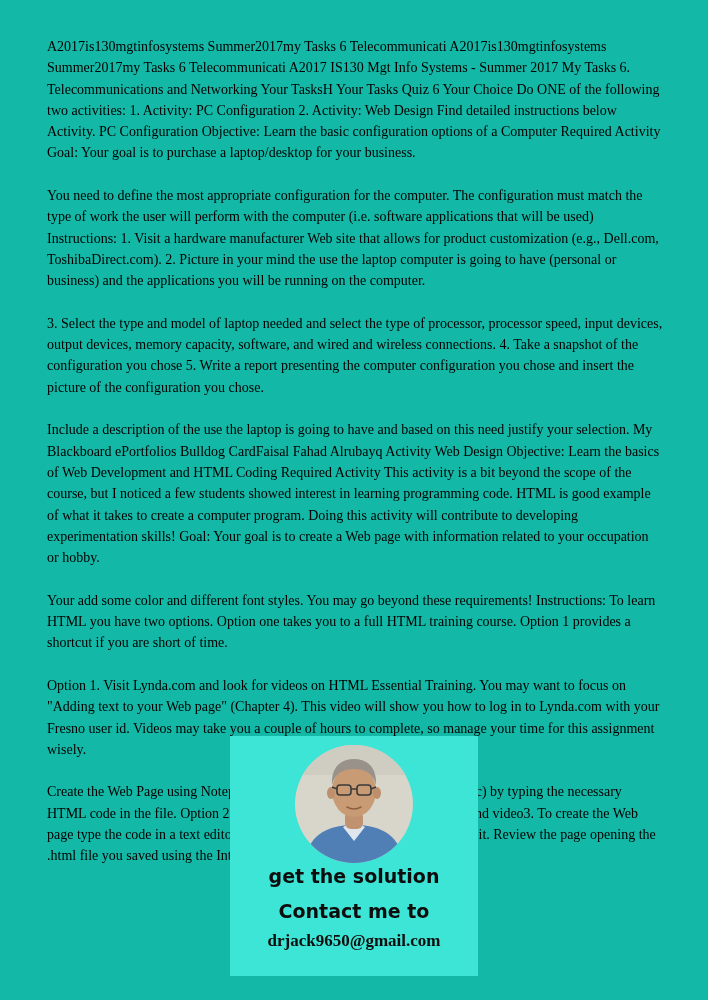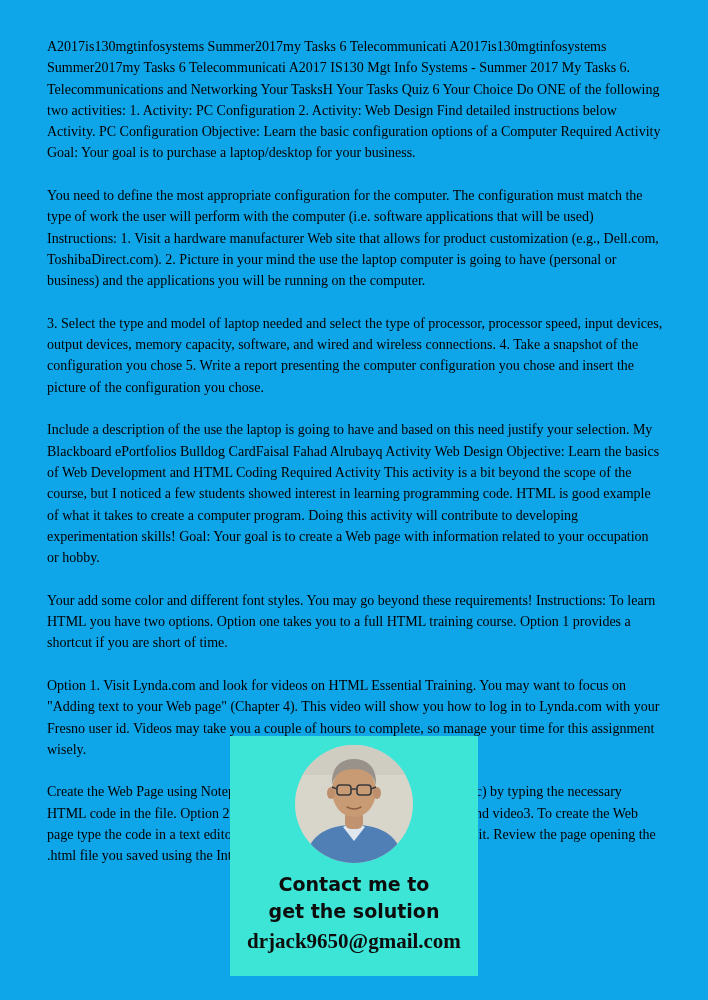--- a/index.html
+++ b/index.html
@@ -1,20 +1,20 @@
 <!DOCTYPE html>
 <html><head>
 <meta charset="utf-8">
 <style>
   html, body { margin: 0; padding: 0; background: #ffffff; }
   .page {
     position: relative;
     width: 708px;
     height: 1000px;
-    background: #0ea5e9;
+    background: #14b8a6;
     overflow: hidden;
     font-family: "Liberation Serif", serif;
   }
   .content {
     position: absolute;
     left: 47px;
     top: 36px;
     width: 616px;
     color: #000000;
     font-size: 14px;
@@ -48,21 +48,21 @@
     font-weight: bold;
     font-size: 19px;
     line-height: 27px;
     color: #0d0d0d;
     text-align: center;
   }
   .contact-line.first { margin-top: 8px; }
   .email-line {
     font-family: "Liberation Serif", serif;
     font-weight: bold;
-    font-size: 21px;
+    font-size: 17px;
     line-height: 24px;
     color: #0d0d0d;
     margin-top: 4px;
     text-align: center;
   }
 </style>
 </head>
 <body>
 
 <div class="page">
@@ -99,18 +99,18 @@
 
         <rect x="42" y="40" width="14" height="10" rx="3" fill="none" stroke="#3a3a3a" stroke-width="1.6"></rect>
         <rect x="62" y="40" width="14" height="10" rx="3" fill="none" stroke="#3a3a3a" stroke-width="1.6"></rect>
         <line x1="56" y1="44" x2="62" y2="44" stroke="#3a3a3a" stroke-width="1.6"></line>
         <line x1="42" y1="44" x2="37" y2="42" stroke="#3a3a3a" stroke-width="1.4"></line>
         <line x1="76" y1="44" x2="81" y2="42" stroke="#3a3a3a" stroke-width="1.4"></line>
 
         <path d="M52,62 Q59,66 66,62" fill="none" stroke="#8a5f42" stroke-width="1.5" stroke-linecap="round"></path>
       </svg>
     </div>
+    <div class="contact-line">get the solution</div>
     <div class="contact-line first">Contact me to</div>
-    <div class="contact-line">get the solution</div>
     <div class="email-line">drjack9650@gmail.com</div>
   </div>
 
 </div>
 
 </body></html>

